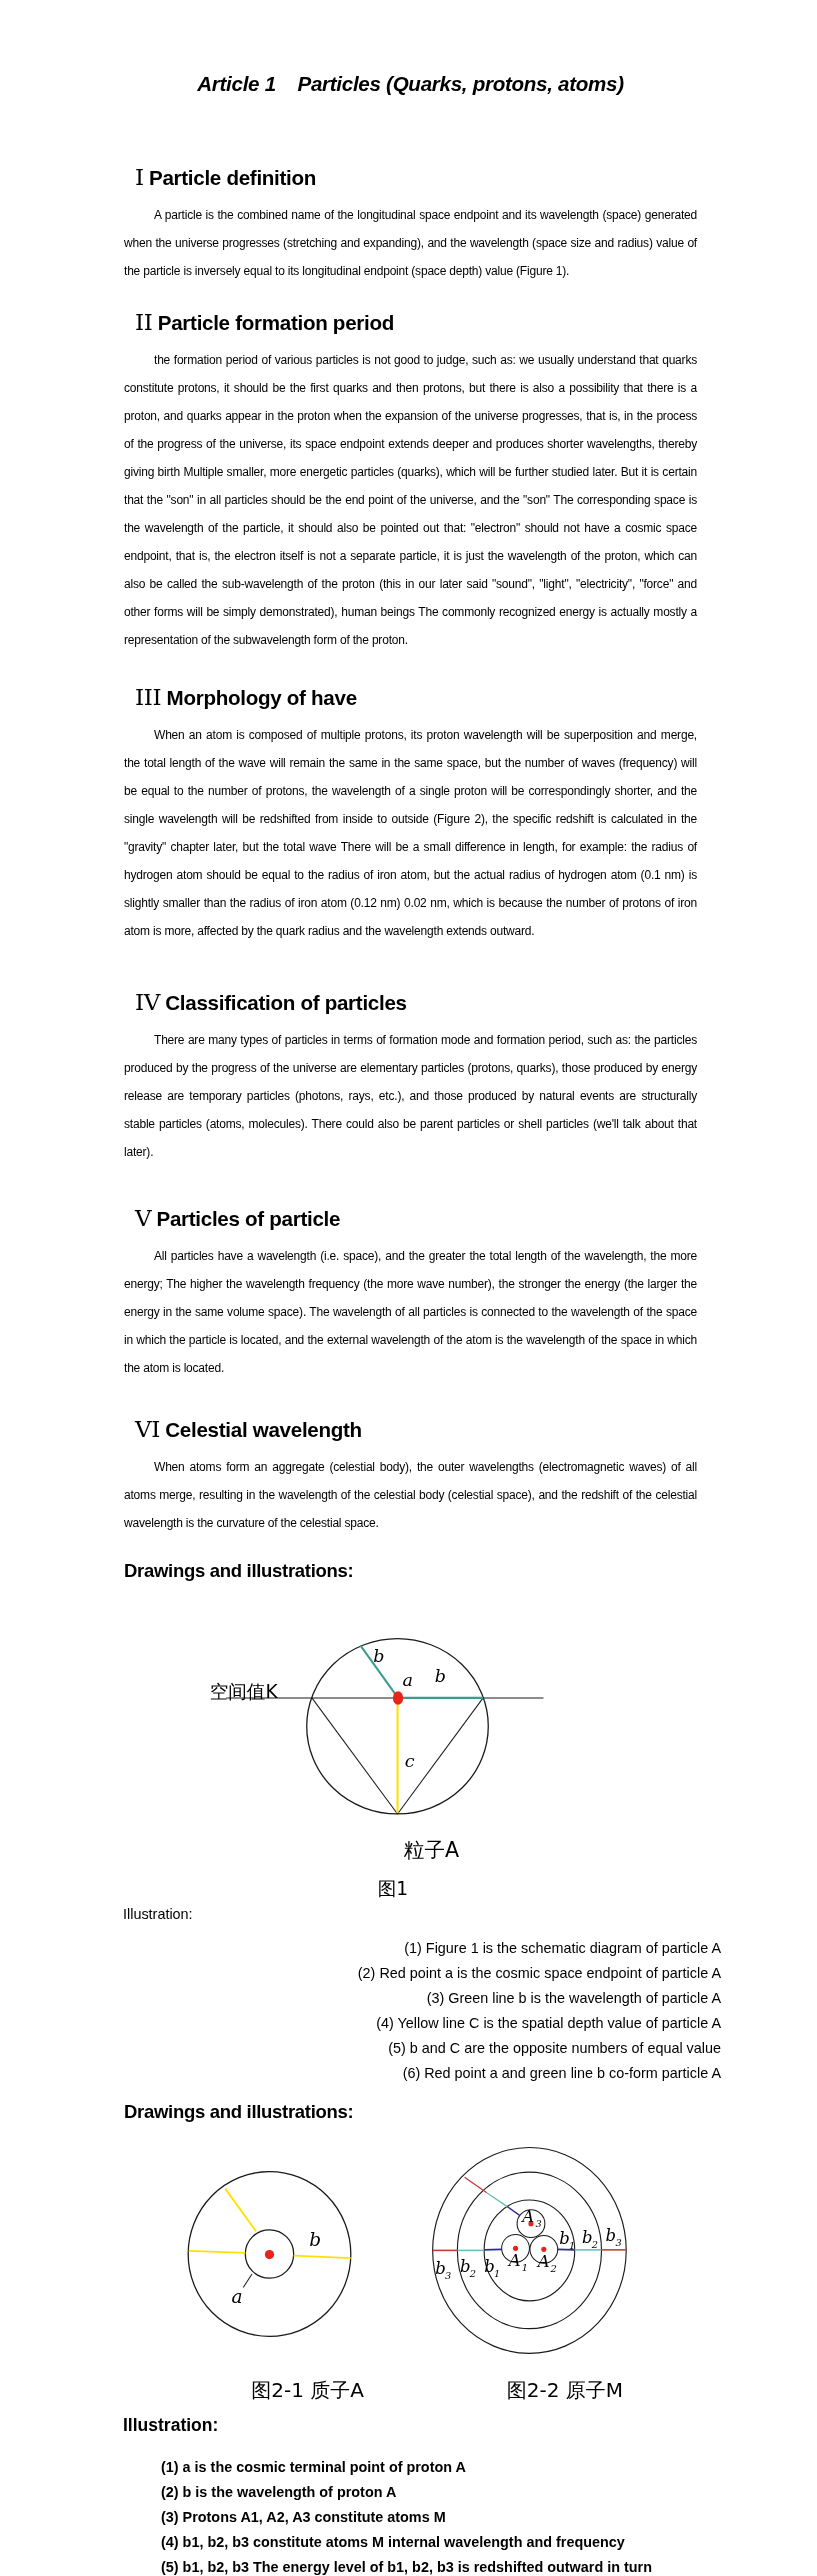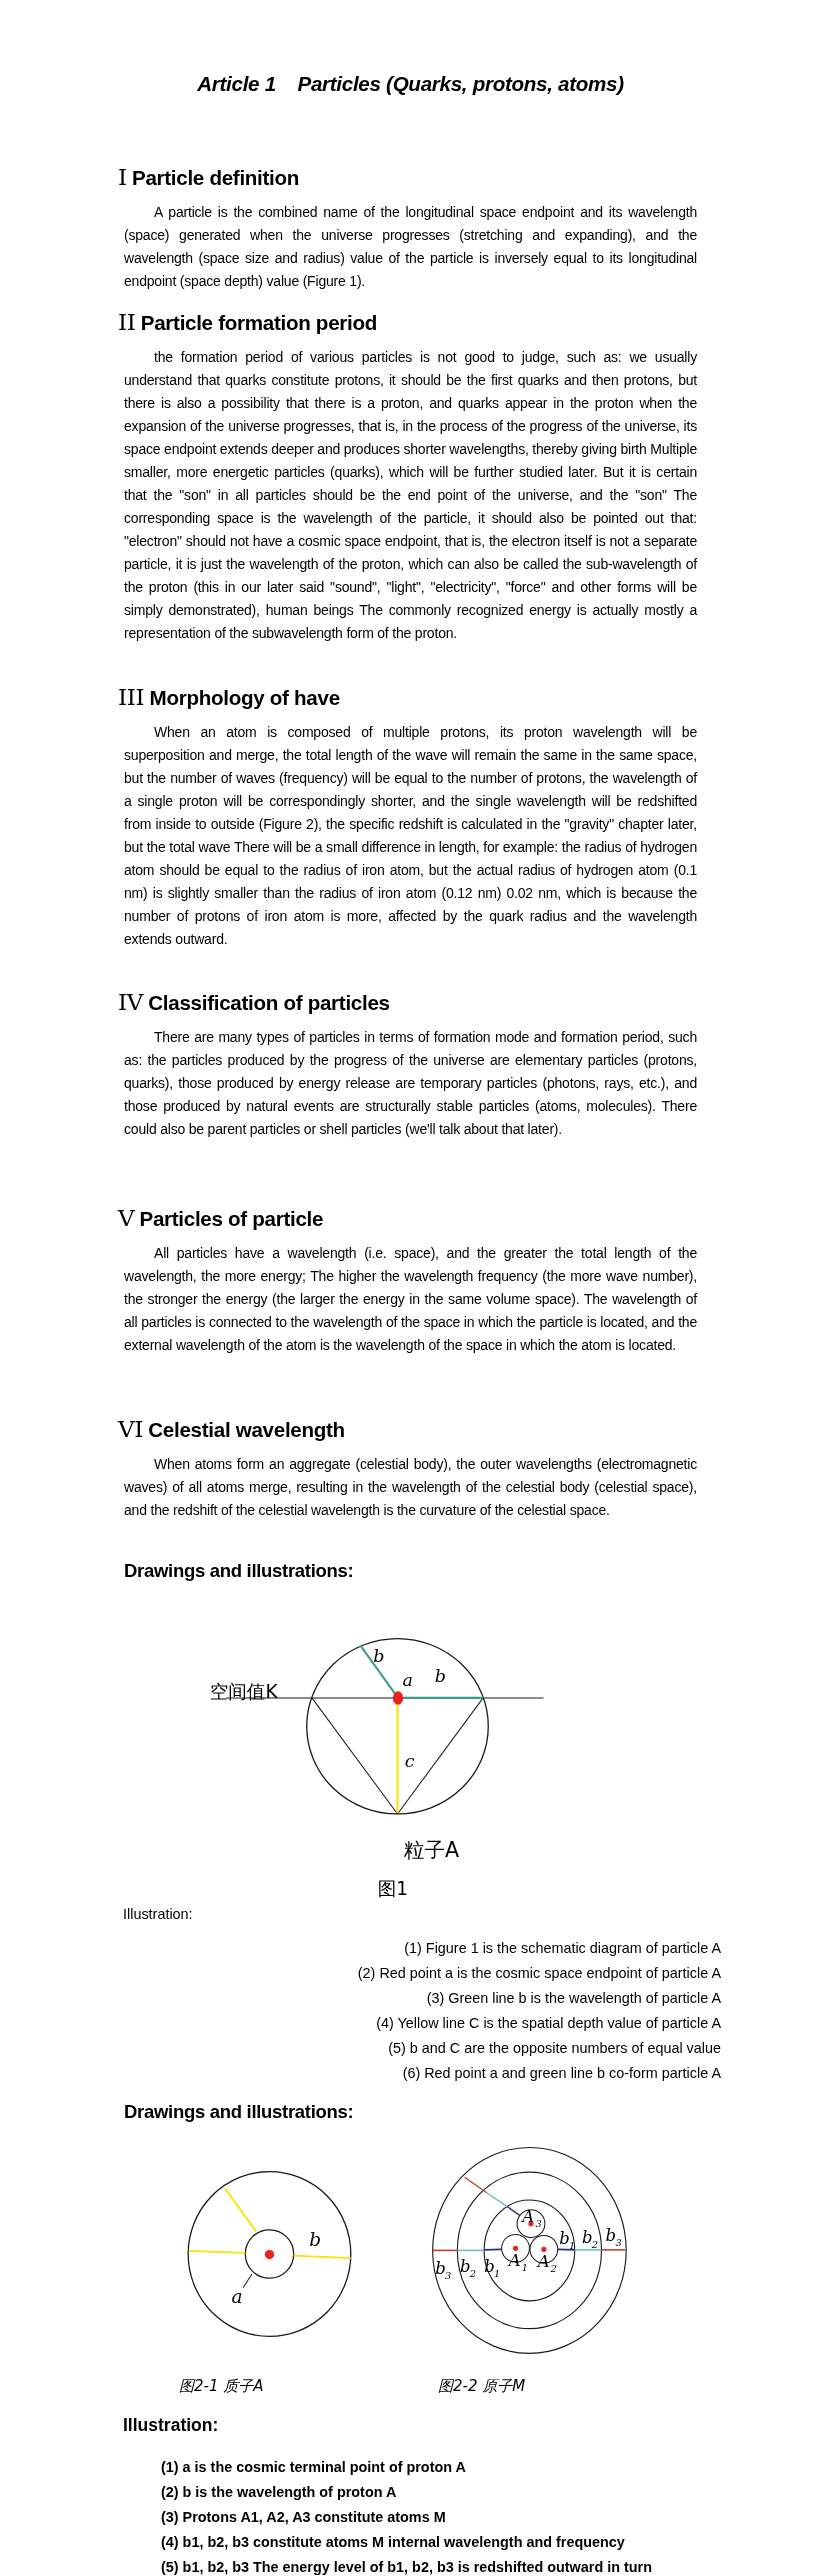--- a/index.html
+++ b/index.html
@@ -1,32 +1,32 @@
 <!DOCTYPE html>
 <html style="font-size:8.2px"><head>
 <meta charset="utf-8">
 <style>
   html,body{margin:0;padding:0;background:#ffffff;}
   .page{position:relative;width:818px;height:2794px;background:#ffffff;color:#000;
         font-family:"Liberation Sans", sans-serif;overflow:hidden;}
   .doc-title{position:absolute;left:124px;width:573px;text-align:center;
         font-size:20.6px;font-weight:bold;letter-spacing:-0.3px;white-space:pre-wrap;font-style:italic;}
-  .sec-h{position:absolute;left:118px;width:587px;font-size:20.6px;font-weight:bold;letter-spacing:-0.3px;}
+  .sec-h{position:absolute;left:135px;width:587px;font-size:20.6px;font-weight:bold;letter-spacing:-0.3px;}
   .sec-h .rn{font-family:"DejaVu Serif", serif;font-weight:400;font-size:23px;margin-right:5.2px;}
-  .para{position:absolute;left:124px;width:573px;font-size:14px;line-height:23px;
+  .para{position:absolute;left:124px;width:573px;font-size:12px;line-height:28px;
         text-align:justify;text-indent:30px;letter-spacing:-0.2px;}
   .draw-h{position:absolute;left:124px;font-size:18.5px;font-weight:bold;letter-spacing:-0.3px;}
   .illu-label-sm{position:absolute;left:123px;font-size:14.4px;}
   .illu-label-bold{position:absolute;left:123px;font-size:17.5px;font-weight:bold;}
   .list{position:absolute;}
   .list .li{font-size:14.4px;line-height:25px;text-indent:35px;text-align:right;}
   .list2{width:582px;}
   .list2 .li{font-weight:bold;text-align:justify;}
-  .fig-caption{position:absolute;font-size:15px;text-align:left;
-        font-family:"DejaVu Sans","DejaVu Serif",sans-serif;font-style:italic;}
+  .fig-caption{position:absolute;font-size:20px;text-align:right;
+        font-family:"DejaVu Sans","DejaVu Serif",sans-serif;}
   svg{position:absolute;}
   .cjk{font-family:"DejaVu Sans","DejaVu Serif",sans-serif;}
   .ital{font-family:"DejaVu Serif", serif;font-style:italic;}
 </style>
 </head>
 <body>
 
 <div class="page">
 
   <div class="doc-title" style="top:72px">Article 1    Particles (Quarks, protons, atoms)</div>

